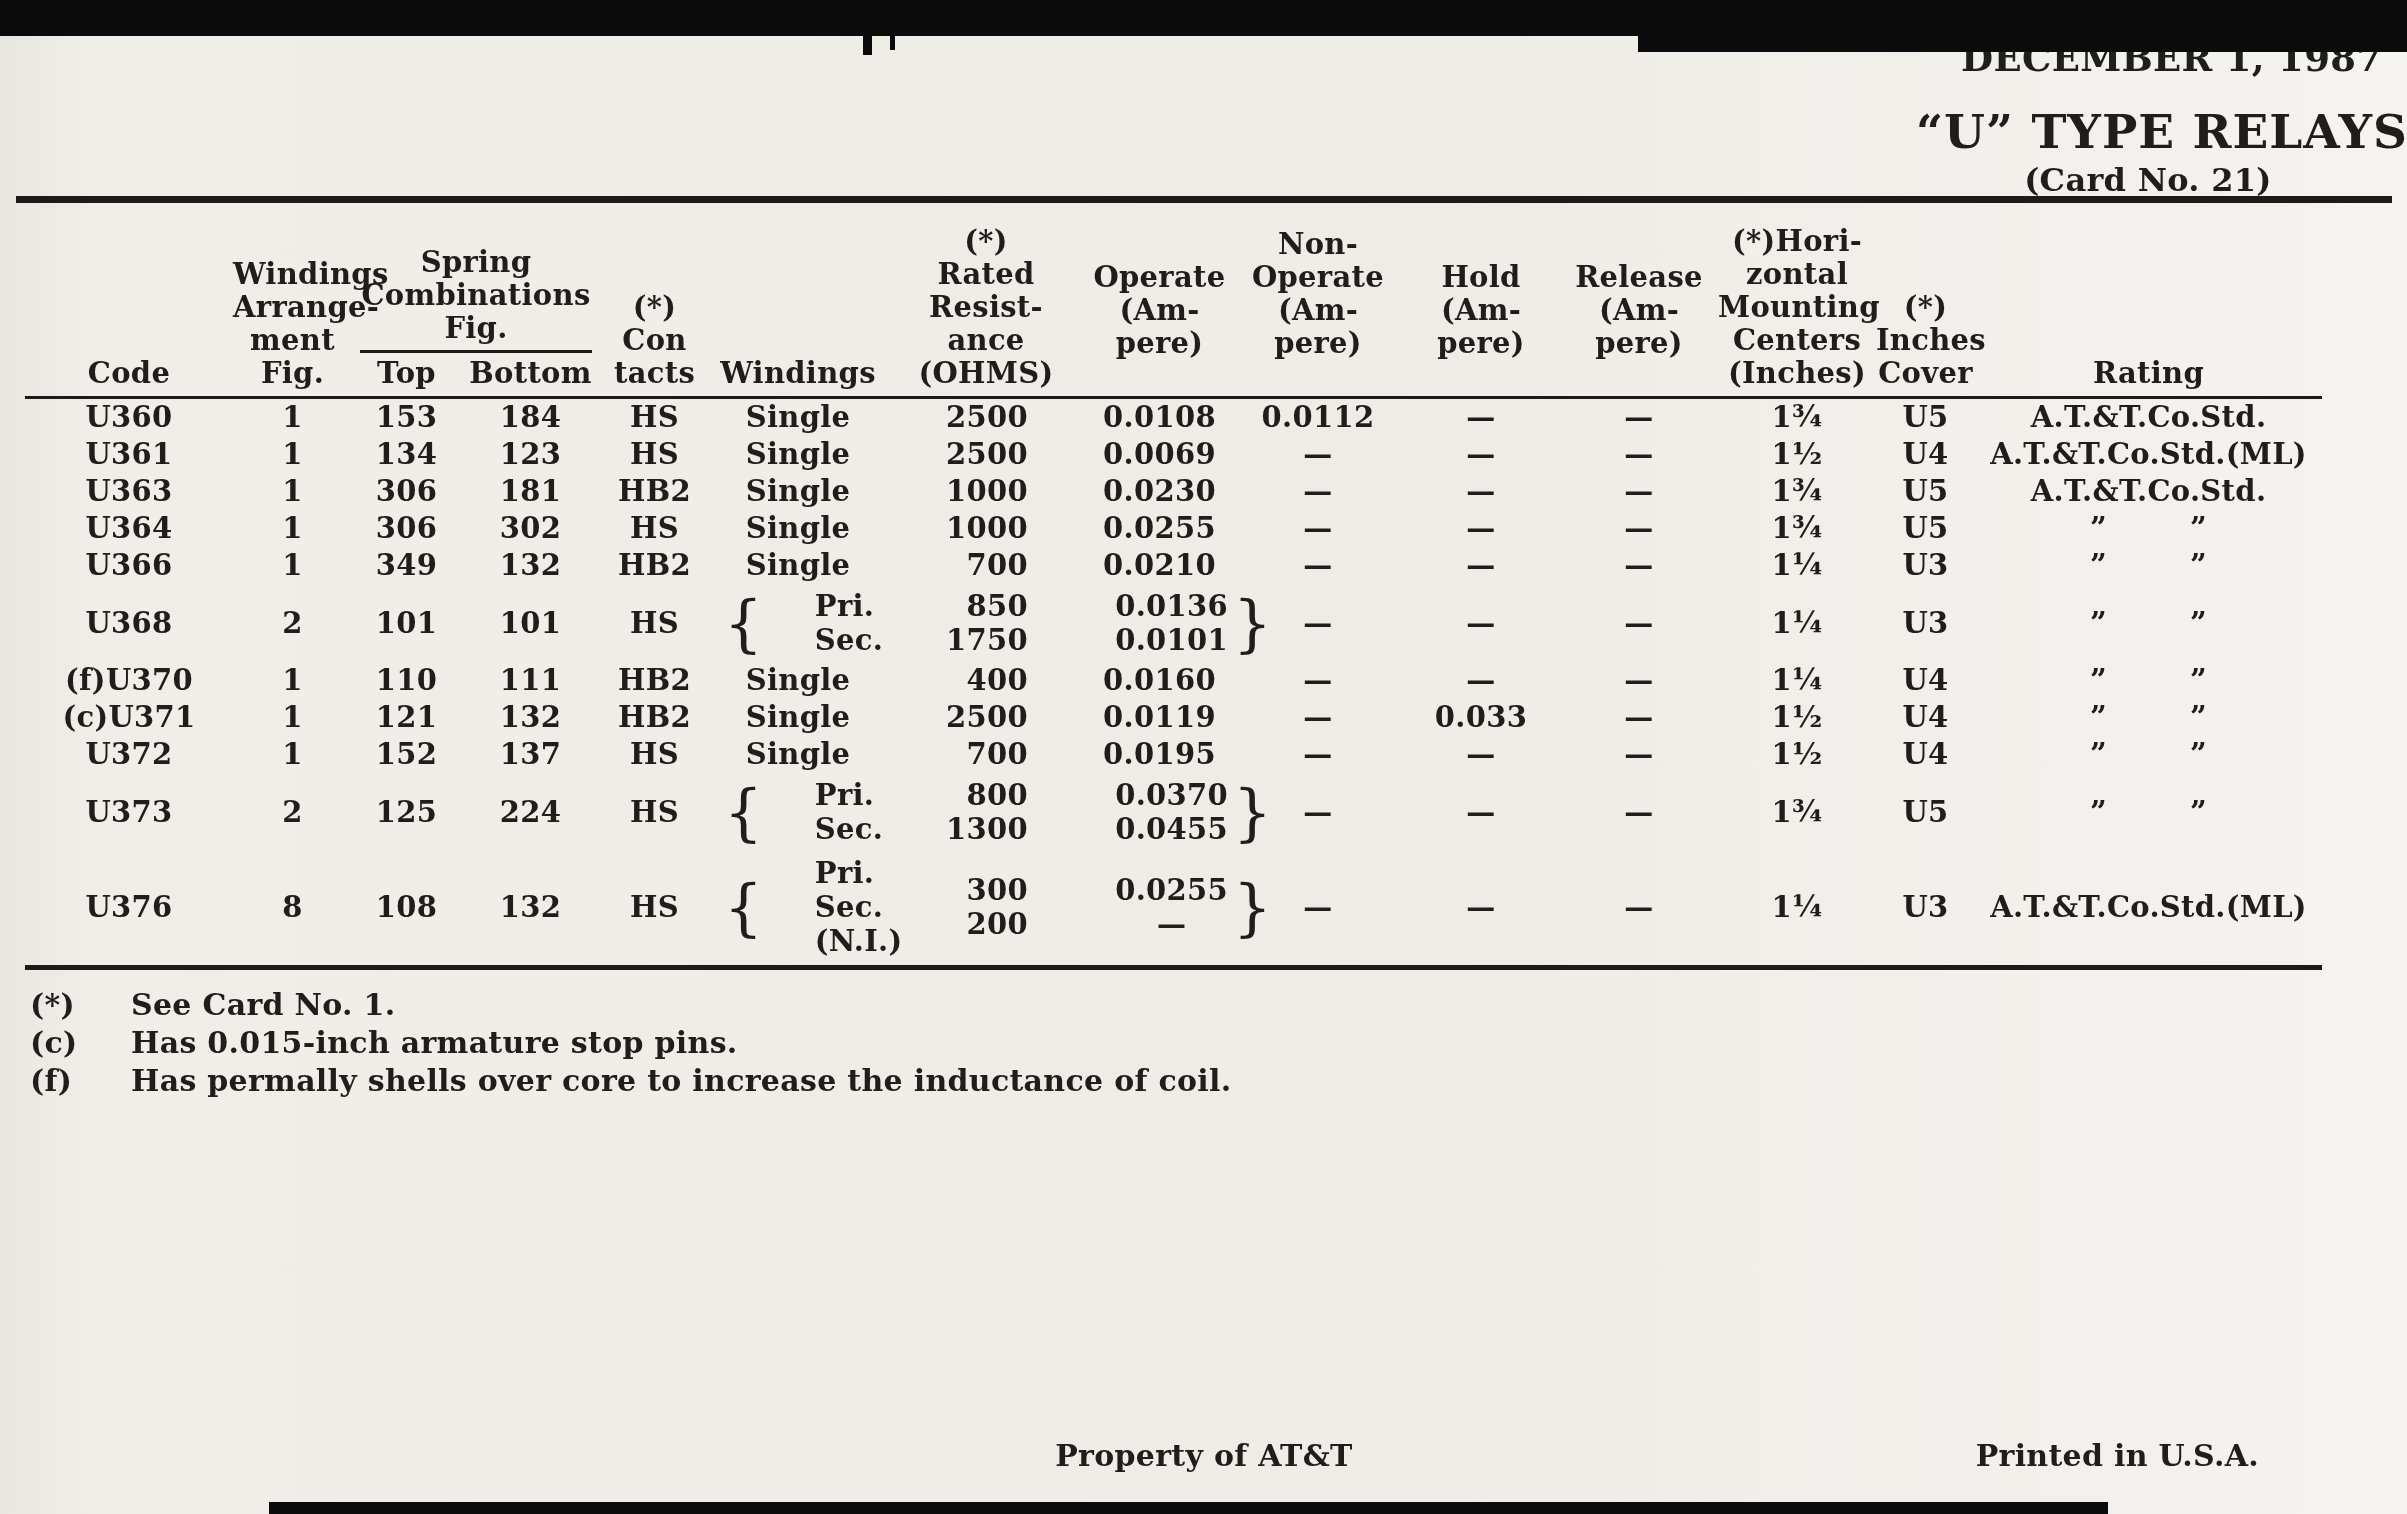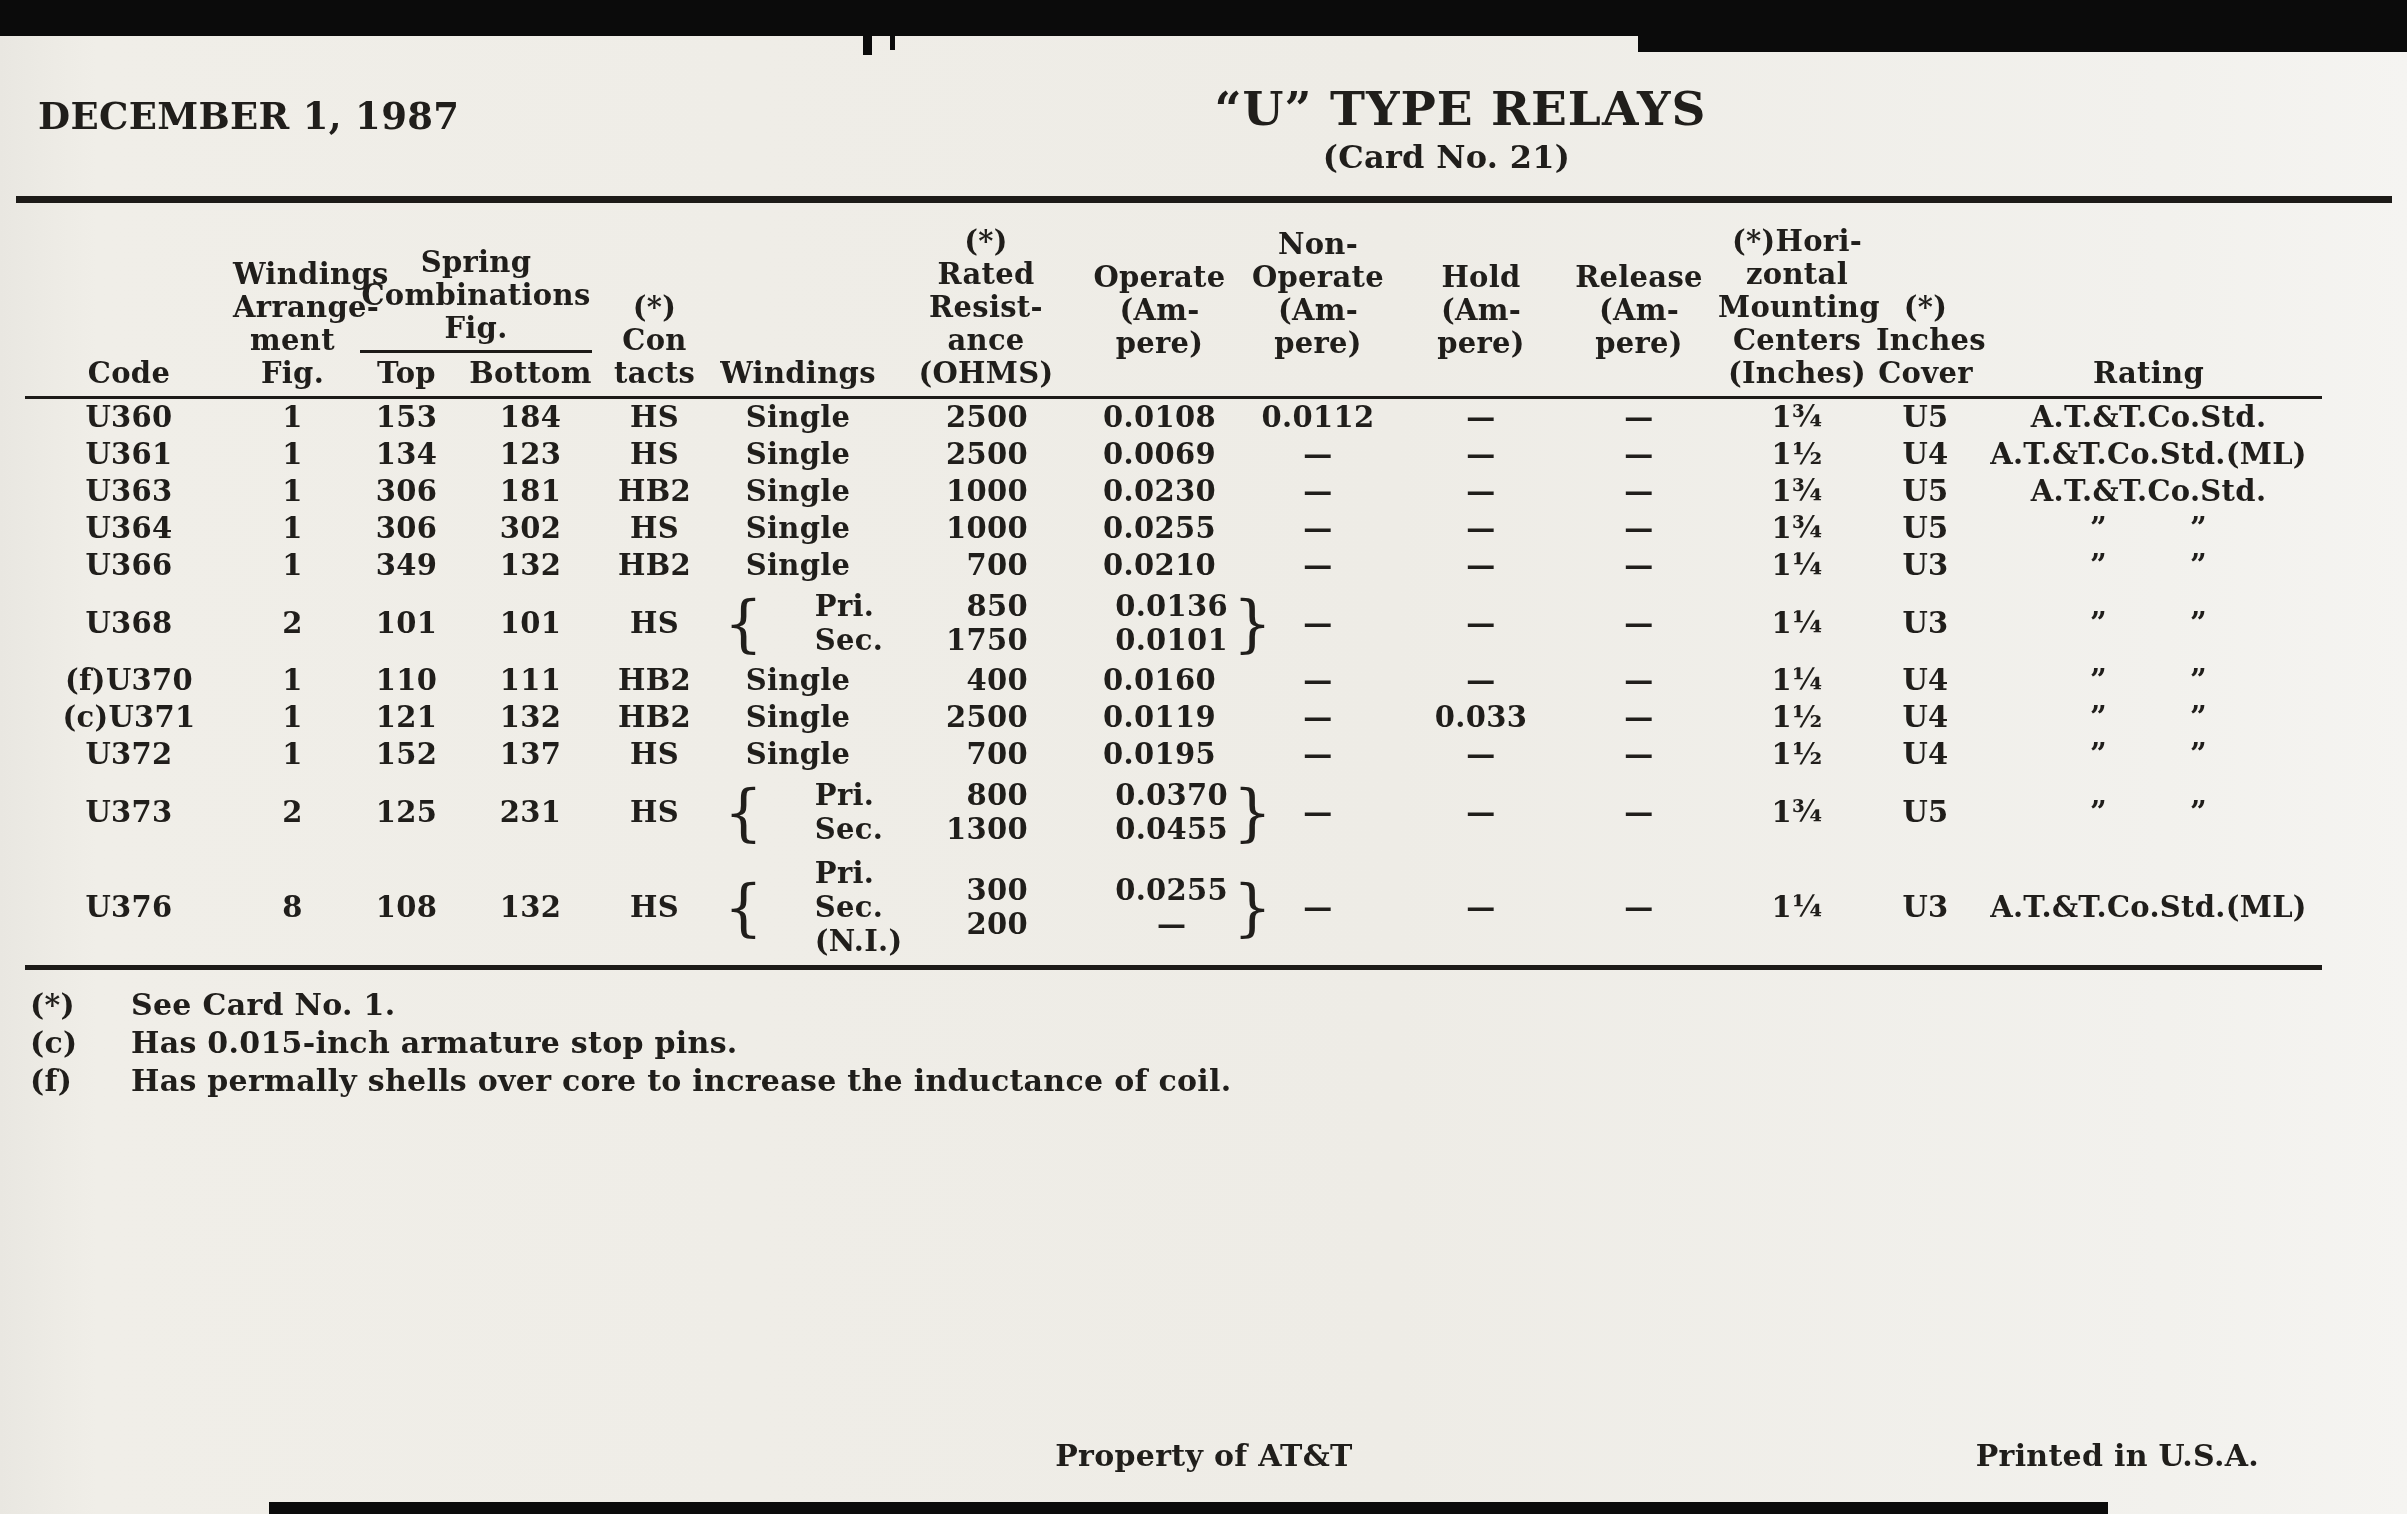--- a/index.html
+++ b/index.html
@@ -10,21 +10,21 @@
     font-weight:700; color:#201e1b; letter-spacing:0.3px;
   }
   
   .scan-top    { position:absolute; top:0; left:0; width:2408px; height:36px; background:#0b0b0b; }
   .scan-top-rt { position:absolute; top:0; left:1638px; width:769px; height:52px; background:#0b0b0b; }
   .scan-tick-a { position:absolute; top:0; left:863px; width:9px; height:55px; background:#0b0b0b; }
   .scan-tick-b { position:absolute; top:0; left:890px; width:5px; height:50px; background:#0b0b0b; }
   .scan-bottom { position:absolute; bottom:0; left:269px; width:1839px; height:13px; background:#0b0b0b; }
 
   
-  .hdr { display:flex; align-items:center; height:160px; margin-top:36px; }
+  .hdr { display:flex; align-items:flex-end; height:160px; margin-top:36px;flex-direction:column; }
   .hdr-date { width:447px; display:flex; align-items:center; padding-left:38px; font-size:37px; }
   .vline { width:5px; background:#1d1b18; }
   .hdr-title { flex:1; text-align:center; padding-top:24px; }
   .hdr-title .t1 { font-size:47px; letter-spacing:1px;margin-left:28px; }
   .hdr-title .t2 { font-size:32px; margin-top:2px; }
   .hdr-ratings { width:490px; text-align:center; padding-top:28px; font-size:36px; line-height:45px; }
   .rule-heavy-full { height:7px; background:#1d1b18; margin:0 16px; }
 
   
   table.relay { border-collapse:collapse; table-layout:fixed; width:2297px; margin:8px 0 0 25px; }
@@ -337,21 +337,21 @@
           <td>—</td>
           <td>—</td>
           <td>1½</td>
           <td>U4</td>
           <td class="c-rating">”        ”</td>
         </tr>
         <tr class="dual">
           <td class="c-code">U373</td>
           <td>2</td>
           <td>125</td>
-          <td>231</td>
+          <td>224</td>
           <td>HS</td>
           <td class="c-wind">
             <span class="dw">
               <span class="brace">{</span>
               <span class="stack ta-l">
                 <span>Pri.</span>
                 <span>Sec.</span>
               </span>
             </span>
           </td>

